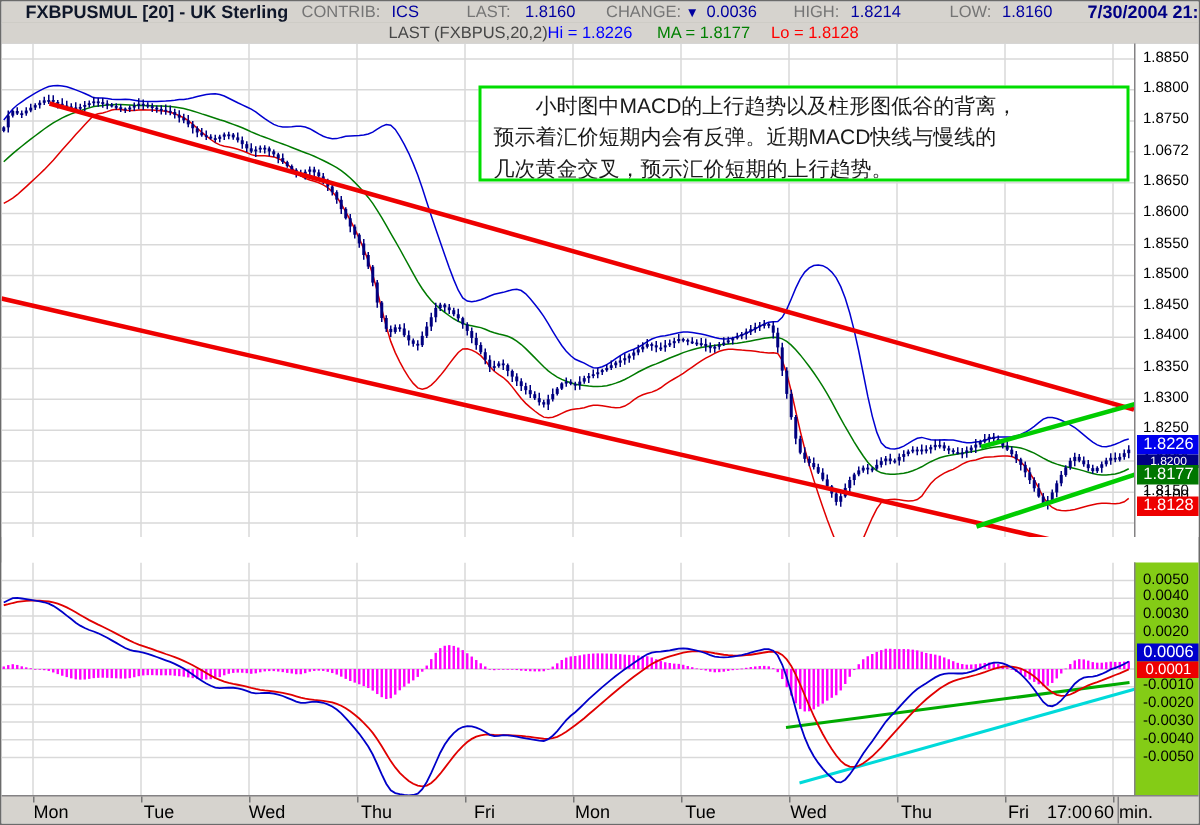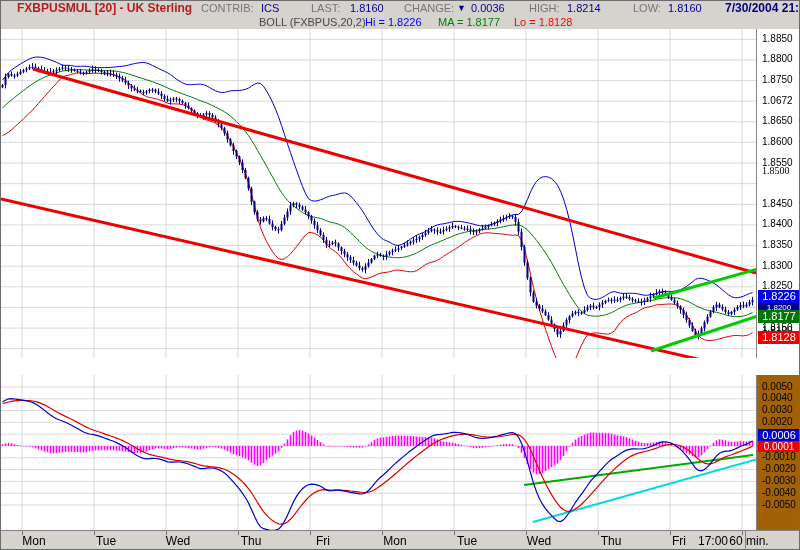--- a/index.html
+++ b/index.html
@@ -7,28 +7,28 @@
        font-family:"Liberation Sans",sans-serif;overflow:hidden;
        border:1px solid #6b6b6b;box-sizing:border-box;}
   .hrow{position:absolute;left:0;width:800px;background:#d6d3ce;}
   #hdr{top:0;height:14px;border-bottom:1px solid #b8b5b0;}
   #bollbar{top:14px;height:14px;border-bottom:1px solid #848284;}
   #macdbar{top:357px;height:17px;border-top:1px solid #848284;border-bottom:1px solid #848284;box-sizing:border-box;}
   .hitem{position:absolute;top:0;font-size:11px;line-height:14px;white-space:nowrap;}
   #macdbar .hitem{line-height:15px;}
   .lbl{color:#757575;}
   .val{color:#0000a0;}
-  .title{font-weight:bold;font-size:12px;color:#b91c1c;padding-left:12px;}
+  .title{font-weight:bold;font-size:12px;color:#0f172a;padding-left:12px;}
   .dtime{font-weight:bold;font-size:12px;color:#000084;}
   .ind-name{color:#474747;}
   #main-plot{position:absolute;left:0;top:28px;width:755px;height:329px;background:#fff;}
   #macd-plot{position:absolute;left:0;top:374px;width:755px;height:155px;background:#fff;}
   svg{display:block;}
   #axis-main{position:absolute;left:755px;top:28px;width:45px;height:329px;background:#fff;border-left:1px solid #848284;box-sizing:border-box;}
-  #axis-macd{position:absolute;left:755px;top:374px;width:45px;height:155px;background:#a16207;border-left:1px solid #848284;box-sizing:border-box;}
+  #axis-macd{position:absolute;left:755px;top:374px;width:45px;height:155px;background:#84cc16;border-left:1px solid #848284;box-sizing:border-box;}
   .tick{position:absolute;left:5px;font-size:10px;color:#000;white-space:nowrap;}
   .pbox{position:absolute;left:1px;width:42px;text-align:center;color:#fff;font-size:11px;}
   #footer{position:absolute;left:0;top:529px;width:800px;height:21px;background:#d6d3ce;border-top:1px solid #848284;box-sizing:border-box;}
   .day{position:absolute;top:3px;width:44px;text-align:center;font-size:12px;color:#000;}
   .ftick{position:absolute;top:0;width:1px;height:4px;background:#777;}
   #fdivider{position:absolute;left:744px;top:0;width:1px;height:20px;background:#848284;}
   #annot{position:absolute;left:318px;top:28px;width:434px;height:64px;background:#fff;
          border:2px solid #00dd00;font-size:14px;line-height:1.5;color:#1a1a1a;
          padding:1px 8px;white-space:pre-line;box-sizing:border-box;overflow:hidden;}
 </style>
@@ -47,21 +47,21 @@
     <span class="hitem val" style="left:456px;font-size:9px">▼</span>
     <span class="hitem val" style="left:470px">0.0036</span>
     <span class="hitem lbl" style="left:528px">HIGH:</span>
     <span class="hitem val" style="left:566px">1.8214</span>
     <span class="hitem lbl" style="left:632px">LOW:</span>
     <span class="hitem val" style="left:667px">1.8160</span>
     <span class="hitem dtime" style="left:724px">7/30/2004 21:00</span>
   </div>
 
   <div class="hrow" id="bollbar">
-    <span class="hitem ind-name" style="left:258px">BOLL (FXBPUS,20,2)</span>
+    <span class="hitem ind-name" style="left:258px">LAST (FXBPUS,20,2)</span>
     <span class="hitem" style="left:364px;color:#0000ff"><span>Hi = </span><span>1.8226</span></span>
     <span class="hitem" style="left:437px;color:#008000"><span>MA = </span><span>1.8177</span></span>
     <span class="hitem" style="left:513px;color:#ff0000"><span>Lo = </span><span>1.8128</span></span>
   </div>
 
   <div id="main-plot">
     <svg id="main-svg" width="755" height="329">
         <line x1="21" y1="0" x2="21" y2="400" stroke="#d9d9d9"></line>
         <line x1="93" y1="0" x2="93" y2="400" stroke="#d9d9d9"></line>
         <line x1="165" y1="0" x2="165" y2="400" stroke="#d9d9d9"></line>
@@ -592,30 +592,33 @@
         <rect x="744.5" y="275.6" width="2" height="1.9" fill="#000080"></rect>
         <line x1="748.5" y1="270.6" x2="748.5" y2="277.5" stroke="#000080"></line>
         <rect x="747.5" y="273.1" width="2" height="2.5" fill="#000080"></rect>
         <line x1="751.5" y1="267.8" x2="751.5" y2="276.5" stroke="#000080"></line>
         <rect x="750.5" y="270.8" width="2" height="2.3" fill="#000080"></rect>
         <line x1="32" y1="40" x2="755" y2="244" stroke="#ee0000" stroke-width="3"></line>
         <line x1="0" y1="170" x2="705" y2="332" stroke="#ee0000" stroke-width="3"></line>
         <line x1="653" y1="269" x2="757" y2="240" stroke="#00cc00" stroke-width="3"></line>
         <line x1="650" y1="322" x2="757" y2="287" stroke="#00cc00" stroke-width="3"></line>
       </svg>
+    <div id="annot"><span>　　小时图中MACD的上行趋势以及柱形图低谷的背离，
+预示着汇价短期内会有反弹。近期MACD快线与慢线的
+几次黄金交叉，预示汇价短期的上行趋势。</span></div>
   </div>
   <div id="axis-main">
       <div class="tick" style="top: 4px;">1.8850</div>
       <div class="tick" style="top: 24px;">1.8800</div>
       <div class="tick" style="top: 45px; text-align: right;">1.8750</div>
       <div class="tick" style="top: 66px;">1.0672</div>
       <div class="tick" style="top: 86px;">1.8650</div>
       <div class="tick" style="top: 107px;">1.8600</div>
       <div class="tick" style="top: 128px;">1.8550</div>
-      <div class="tick" style="top: 136px; font-family: Liberation Serif, serif;">1.8500</div>
+      <div class="tick" style="top: 148px;">1.8500</div>
       <div class="tick" style="top: 169px;">1.8450</div>
       <div class="tick" style="top: 189px; text-align: center;">1.8400</div>
       <div class="tick" style="top: 210px;">1.8350</div>
       <div class="tick" style="top: 231px;">1.8300</div>
       <div class="tick" style="top: 251px;">1.8250</div>
       <div class="tick" style="top: 272px;">1.8200</div>
       <div class="tick" style="top: 293px;">1.8150</div>
       <div class="tick" style="top: 296px;">1.8100</div>
       <div class="pbox" style="top: 261px; height: 13px; line-height: 13px; font-size: 11px; background: rgb(0, 0, 238);">1.8226</div>
       <div class="pbox" style="top: 274px; height: 9px; line-height: 9px; font-size: 8px; background: rgb(0, 0, 132);">1.8200</div>

